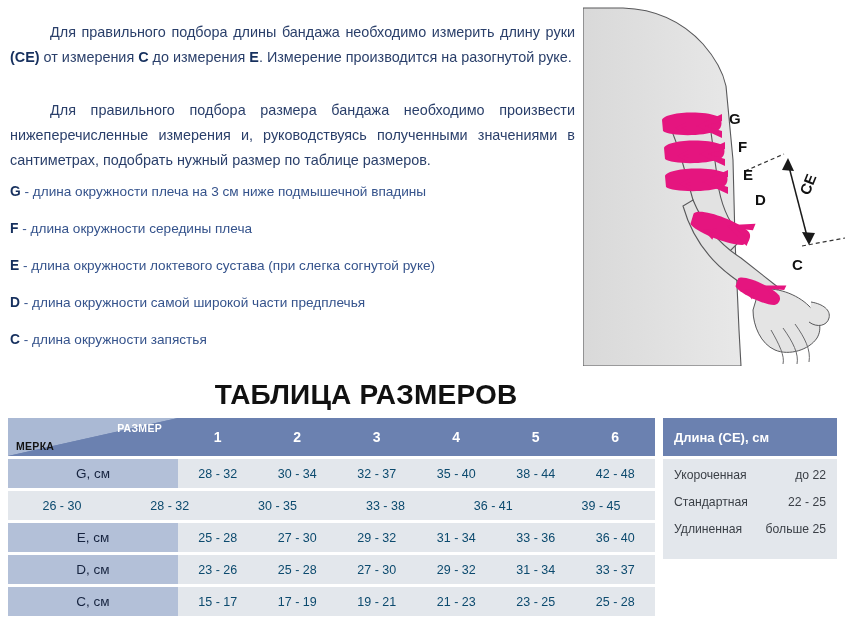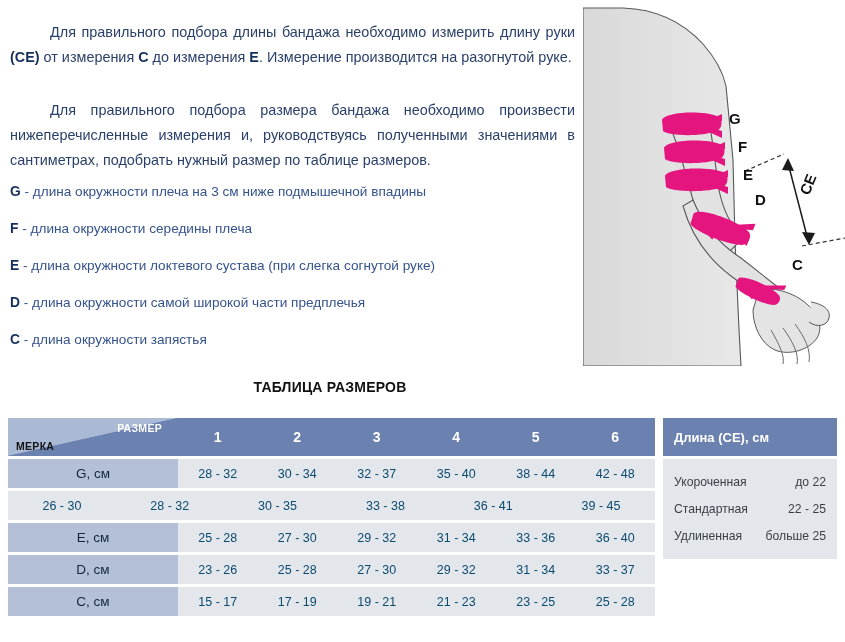--- a/index.html
+++ b/index.html
@@ -44,23 +44,24 @@
   
   #illustration{
     position:absolute;left:583px;top:0;width:262px;height:366px;
   }
   #illustration svg{display:block;}
 
   
   #table-title{
     position:absolute;left:0;top:379px;width:660px;
     text-align:center;
-    font-size:14px;font-weight:bold;color:#111111;
+    font-size:28px;font-weight:bold;color:#111111;
     letter-spacing:0.2px;
     font-family:"Liberation Sans","DejaVu Sans",sans-serif;
+    padding-left:36px;
   }
 
   
   #size-table{
     position:absolute;left:8px;top:418px;width:647px;
   }
   .hdr-row{
     position:relative;height:38px;background:#6b81b0;
     display:flex;align-items:center;
   }
@@ -113,21 +114,21 @@
     height:38px;background:#6b81b0;
     display:flex;align-items:center;
     padding-left:11px;box-sizing:border-box;
     font-size:13px;font-weight:bold;color:#ffffff;
   }
   #ce-body{
     margin-top:3px;background:#e3e7ec;
     padding:9px 11px 10px 11px;box-sizing:border-box;
   }
   .ce-row{
-    display:flex;justify-content:space-between;align-items:center;
+    display:flex;justify-content:space-between;align-items:flex-start;
     height:27px;
     font-size:12.2px;color:#3a3f46;
   }
   .ce-row .ce-val{text-align:right;}
 </style>
 </head>
 <body>
 
 <div id="text-col">
 

